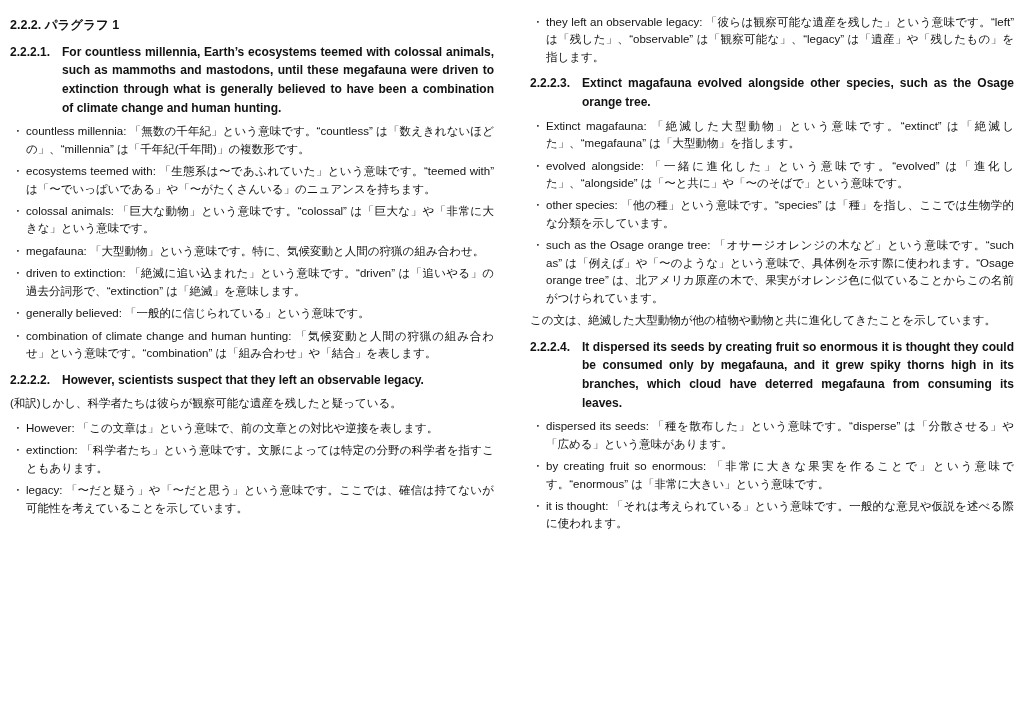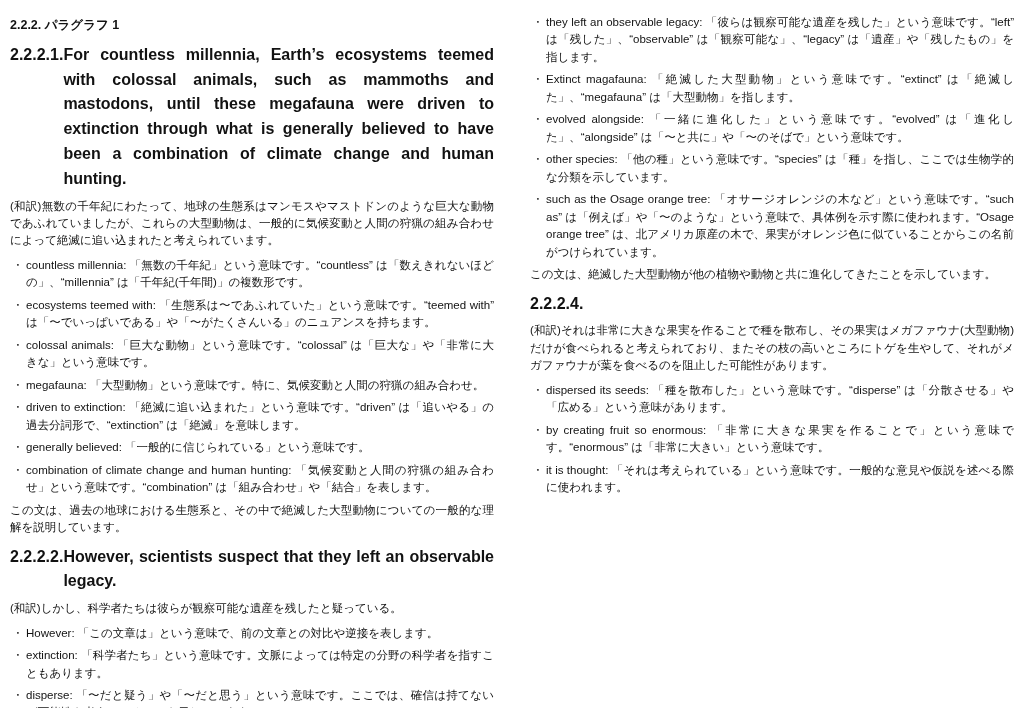--- a/index.html
+++ b/index.html
@@ -28,21 +28,21 @@
   }
   .heading {
     font-weight: bold;
     font-size: 12.5px;
     line-height: 1.5;
     margin: 2px 0 8px 0;
   }
   .numbered {
     display: flex;
     font-weight: bold;
-    font-size: 16px;
+    font-size: 12px;
     line-height: 1.55;
     margin: 8px 0 6px 0;
   }
   .numbered .num {
     flex: 0 0 52px;
   }
   .numbered .ntext {
     flex: 1 1 auto;
     text-align: justify;
   }
@@ -72,46 +72,48 @@
 </head>
 <body>
 
 <div class="page">
   <div class="col">
       <div class="heading">2.2.2. パラグラフ 1</div>
       <div class="numbered">
         <span class="num">2.2.2.1.</span>
         <span class="ntext">For countless millennia, Earth’s ecosystems teemed with colossal animals, such as mammoths and mastodons, until these megafauna were driven to extinction through what is generally believed to have been a combination of climate change and human hunting.</span>
       </div>
-      <div class="para">(和訳)無数の千年紀にわたって、地球の生態系はマンモスやマストドンのような巨大な動物であふれていましたが、これらの大型動物は、一般的に気候変動と人間の狩猟の組み合わせによって絶滅に追い込まれたと考えられています。</div>
       <div class="bullet"><span class="marker">・</span><span class="term">countless millennia:</span> <span class="desc">「無数の千年紀」という意味です。“countless” は「数えきれないほどの」、“millennia” は「千年紀(千年間)」の複数形です。</span></div>
       <div class="bullet"><span class="marker">・</span><span class="term">ecosystems teemed with:</span> <span class="desc">「生態系は〜であふれていた」という意味です。“teemed with” は「〜でいっぱいである」や「〜がたくさんいる」のニュアンスを持ちます。</span></div>
       <div class="bullet"><span class="marker">・</span><span class="term">colossal animals:</span> <span class="desc">「巨大な動物」という意味です。“colossal” は「巨大な」や「非常に大きな」という意味です。</span></div>
       <div class="bullet"><span class="marker">・</span><span class="term">megafauna:</span> <span class="desc">「大型動物」という意味です。特に、気候変動と人間の狩猟の組み合わせ。</span></div>
       <div class="bullet"><span class="marker">・</span><span class="term">driven to extinction:</span> <span class="desc">「絶滅に追い込まれた」という意味です。“driven” は「追いやる」の過去分詞形で、“extinction” は「絶滅」を意味します。</span></div>
       <div class="bullet"><span class="marker">・</span><span class="term">generally believed:</span> <span class="desc">「一般的に信じられている」という意味です。</span></div>
       <div class="bullet"><span class="marker">・</span><span class="term">combination of climate change and human hunting:</span> <span class="desc">「気候変動と人間の狩猟の組み合わせ」という意味です。“combination” は「組み合わせ」や「結合」を表します。</span></div>
-      <div class="para">この文は、過去の地球における生態系と、その中で絶滅した大型動物についての一般的な理解を説明しています。</div>
       <div class="numbered">
         <span class="num">2.2.2.2.</span>
         <span class="ntext">However, scientists suspect that they left an observable legacy.</span>
       </div>
       <div class="para">(和訳)しかし、科学者たちは彼らが観察可能な遺産を残したと疑っている。</div>
       <div class="bullet"><span class="marker">・</span><span class="term">However:</span> <span class="desc">「この文章は」という意味で、前の文章との対比や逆接を表します。</span></div>
       <div class="bullet"><span class="marker">・</span><span class="term">extinction:</span> <span class="desc">「科学者たち」という意味です。文脈によっては特定の分野の科学者を指すこともあります。</span></div>
-      <div class="bullet"><span class="marker">・</span><span class="term">disperse:</span> <span class="desc">「〜だと疑う」や「〜だと思う」という意味です。ここでは、確信は持てないが可能性を考えていることを示しています。</span></div>
+      <div class="bullet"><span class="marker">・</span><span class="term">legacy:</span> <span class="desc">「〜だと疑う」や「〜だと思う」という意味です。ここでは、確信は持てないが可能性を考えていることを示しています。</span></div>
     </div>
   <div class="col">
       <div class="bullet"><span class="marker">・</span><span class="term">they left an observable legacy:</span> <span class="desc">「彼らは観察可能な遺産を残した」という意味です。“left” は「残した」、“observable” は「観察可能な」、“legacy” は「遺産」や「残したもの」を指します。</span></div>
+      <div class="numbered">
+        <span class="num">2.2.2.3.</span>
+        <span class="ntext">Extinct magafauna evolved alongside other species, such as the Osage orange tree.</span>
+      </div>
       <div class="bullet"><span class="marker">・</span><span class="term">Extinct magafauna:</span> <span class="desc">「絶滅した大型動物」という意味です。“extinct” は「絶滅した」、“megafauna” は「大型動物」を指します。</span></div>
       <div class="bullet"><span class="marker">・</span><span class="term">evolved alongside:</span> <span class="desc">「一緒に進化した」という意味です。“evolved” は「進化した」、“alongside” は「〜と共に」や「〜のそばで」という意味です。</span></div>
       <div class="bullet"><span class="marker">・</span><span class="term">other species:</span> <span class="desc">「他の種」という意味です。“species” は「種」を指し、ここでは生物学的な分類を示しています。</span></div>
       <div class="bullet"><span class="marker">・</span><span class="term">such as the Osage orange tree:</span> <span class="desc">「オサージオレンジの木など」という意味です。“such as” は「例えば」や「〜のような」という意味で、具体例を示す際に使われます。“Osage orange tree” は、北アメリカ原産の木で、果実がオレンジ色に似ていることからこの名前がつけられています。</span></div>
       <div class="para">この文は、絶滅した大型動物が他の植物や動物と共に進化してきたことを示しています。</div>
       <div class="numbered">
         <span class="num">2.2.2.4.</span>
+        <span class="ntext">It dispersed its seeds by creating fruit so enormous it is thought they could be consumed only by megafauna, and it grew spiky thorns high in its branches, which cloud have deterred megafauna from consuming its leaves.</span>
       </div>
-      <div class="para">(和訳)それは非常に大きな果実を作ることで種を散布し、その果実はメガファウナ(大型動物)だけが食べられると考えられており、またその枝の高いところにトゲを生やして、それがメガファウナが葉を食べるのを阻止した可能性があります。</div>
       <div class="bullet"><span class="marker">・</span><span class="term">dispersed its seeds:</span> <span class="desc">「種を散布した」という意味です。“disperse” は「分散させる」や「広める」という意味があります。</span></div>
       <div class="bullet"><span class="marker">・</span><span class="term">by creating fruit so enormous:</span> <span class="desc">「非常に大きな果実を作ることで」という意味です。“enormous” は「非常に大きい」という意味です。</span></div>
       <div class="bullet"><span class="marker">・</span><span class="term">it is thought:</span> <span class="desc">「それは考えられている」という意味です。一般的な意見や仮説を述べる際に使われます。</span></div>
     </div>
 </div>
 
 </body></html>

